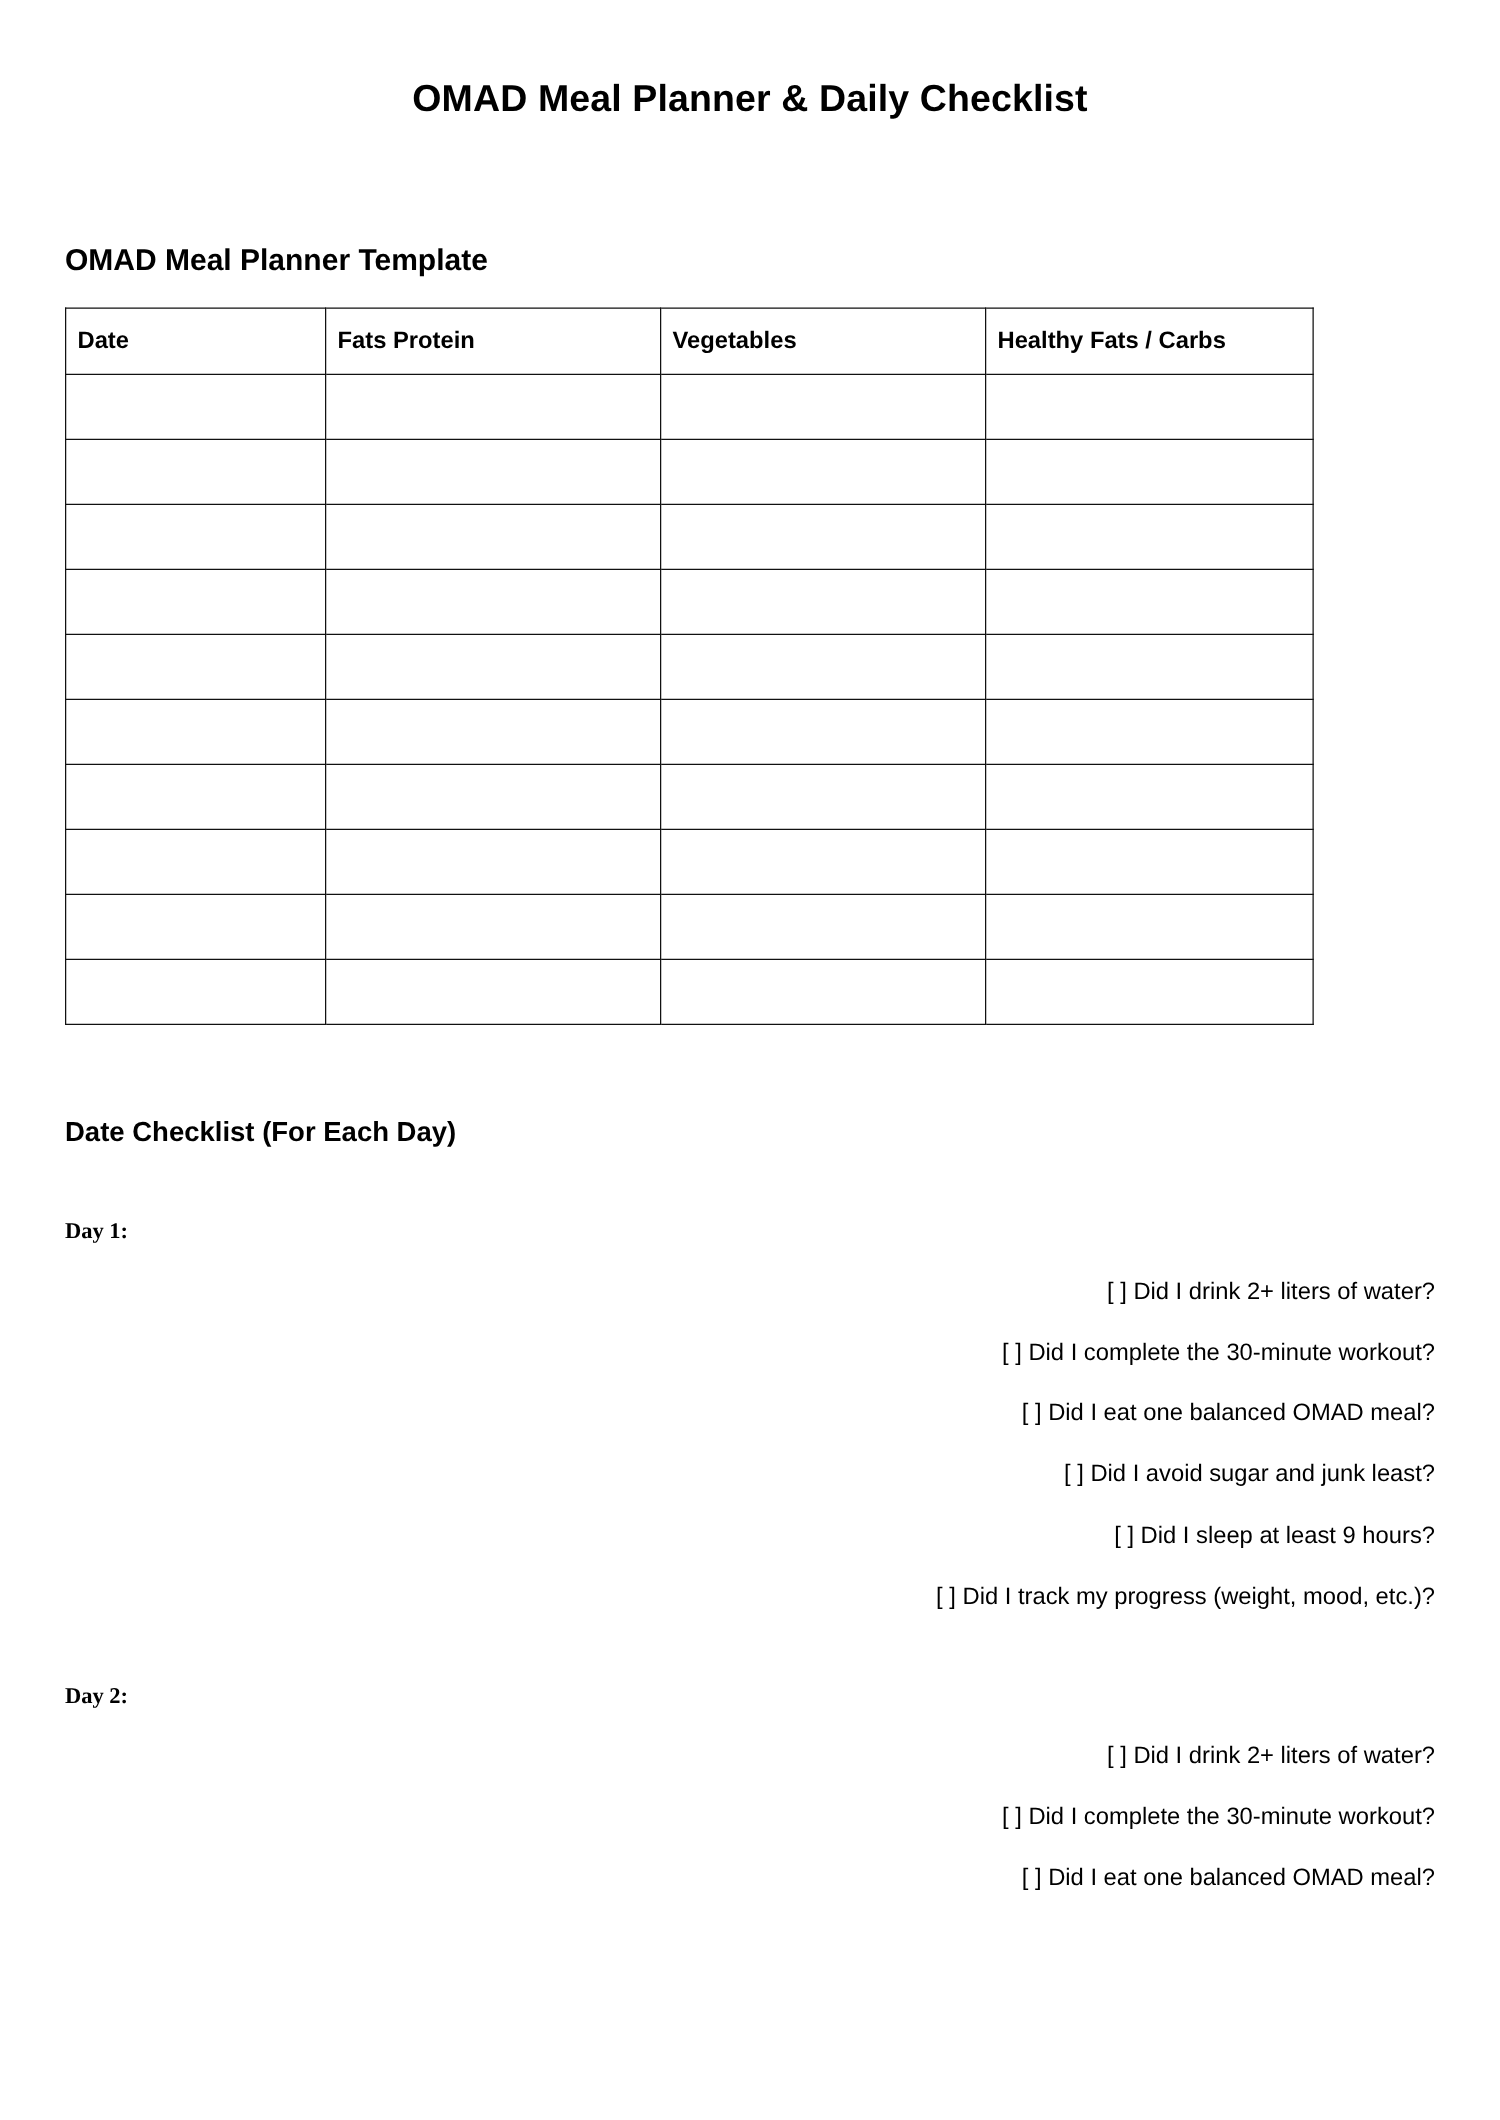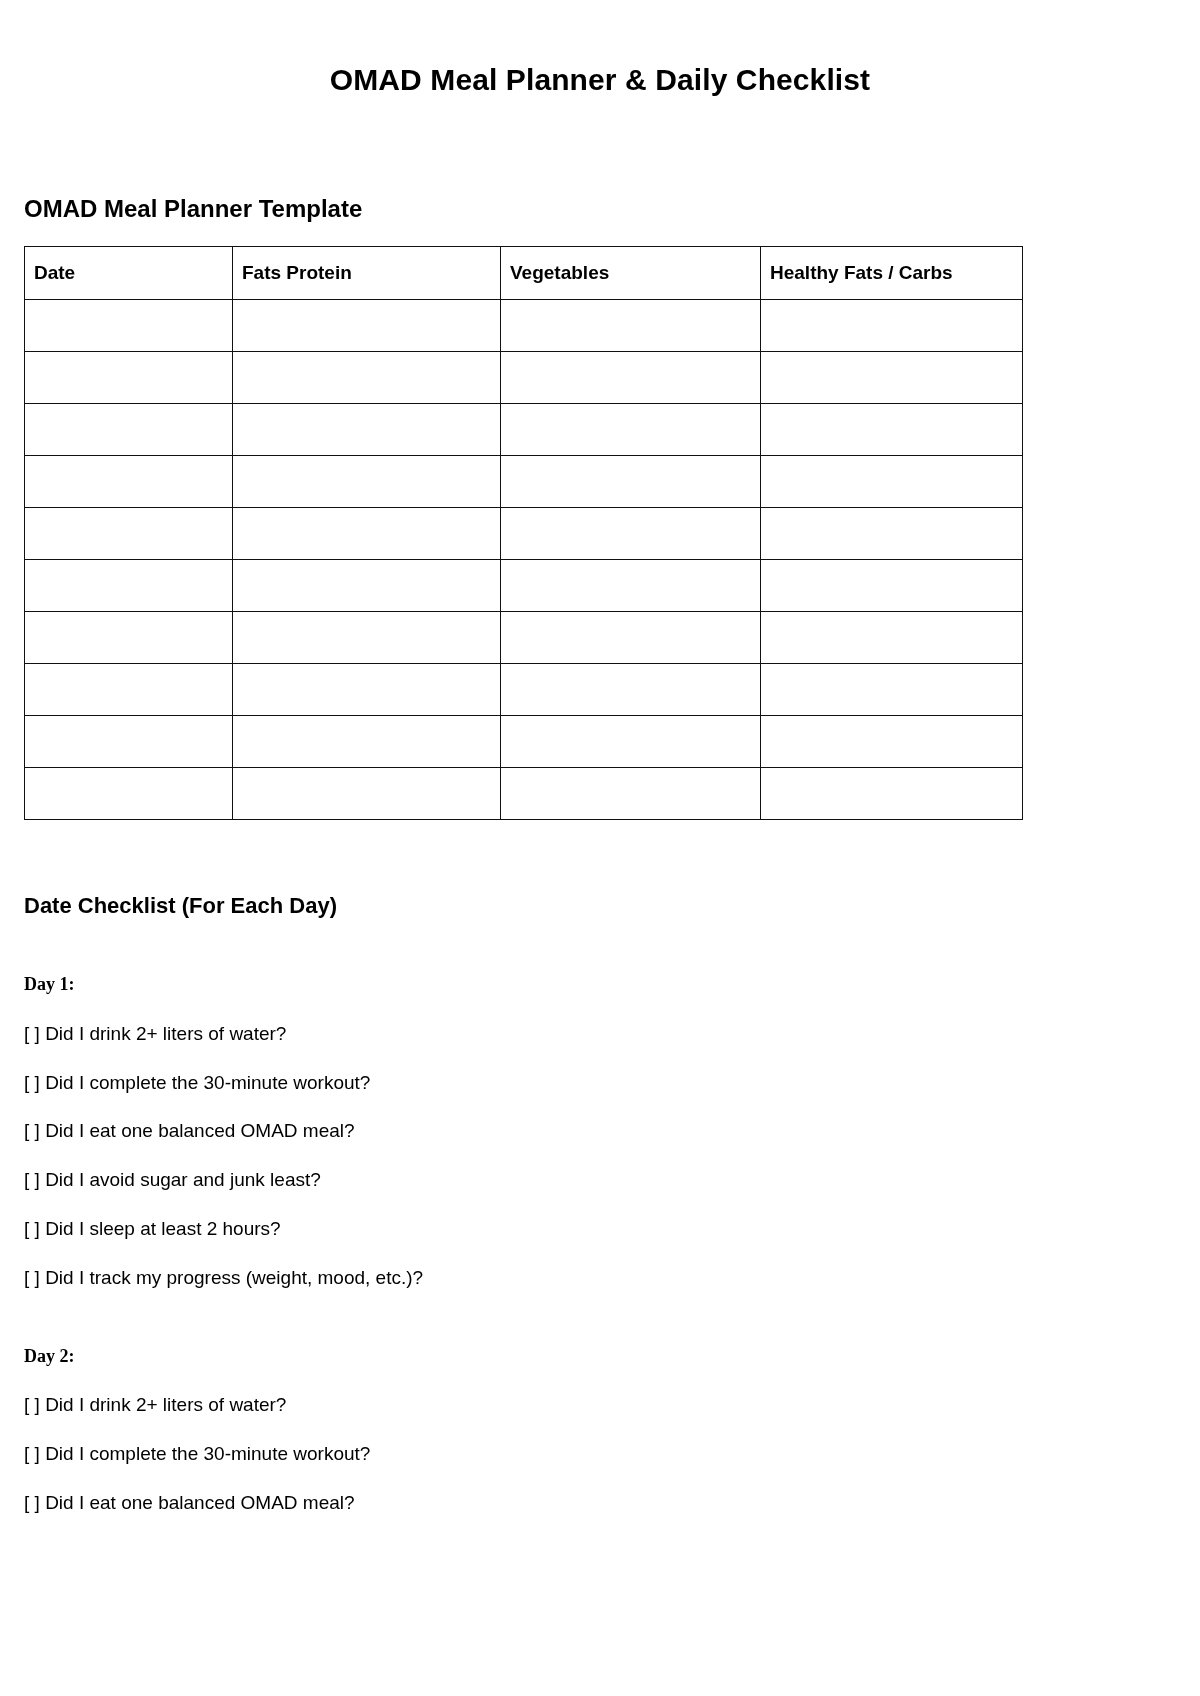--- a/index.html
+++ b/index.html
@@ -26,21 +26,21 @@
   .doc-title {
     text-align: center;
     font-size: 30px;
     font-weight: bold;
     letter-spacing: 0.1px;
     margin: 0;
     padding-top: 62px;
     line-height: 1.2;
   }
   .content {
-    padding-left: 24px;
+    padding-left: 52px;
     padding-right: 52px;
   }
   .section-heading {
     font-size: 24px;
     font-weight: bold;
     margin: 0;
     padding-top: 97px;
     line-height: 1.2;
   }
   .planner-table {
@@ -86,20 +86,21 @@
     line-height: 1.2;
     font-family: Liberation Serif, serif;
   }
   .day-block-2 .day-label {
     padding-top: 56px;
   }
   .check-list {
     list-style: none;
     margin: 0;
     padding: 0;
+    text-align: right;
   }
   .check-item {
     font-size: 19px;
     line-height: 1.2;
     margin: 0;
     padding-top: 26px;
     white-space: nowrap;
   }
   .check-item:first-child {
     padding-top: 27px;
@@ -217,21 +218,21 @@
         <li class="check-item">
           <span class="checkbox-mark">[ ]</span>
           <span class="check-text">Did I eat one balanced OMAD meal?</span>
         </li>
         <li class="check-item">
           <span class="checkbox-mark">[ ]</span>
           <span class="check-text">Did I avoid sugar and junk least?</span>
         </li>
         <li class="check-item">
           <span class="checkbox-mark">[ ]</span>
-          <span class="check-text">Did I sleep at least 2 hours?</span>
+          <span class="check-text">Did I sleep at least 9 hours?</span>
         </li>
         <li class="check-item">
           <span class="checkbox-mark">[ ]</span>
           <span class="check-text">Did I track my progress (weight, mood, etc.)?</span>
         </li>
       </ul>
     </div>
 
     <div class="day-block day-block-2">
       <p class="day-label">Day 2:</p>

